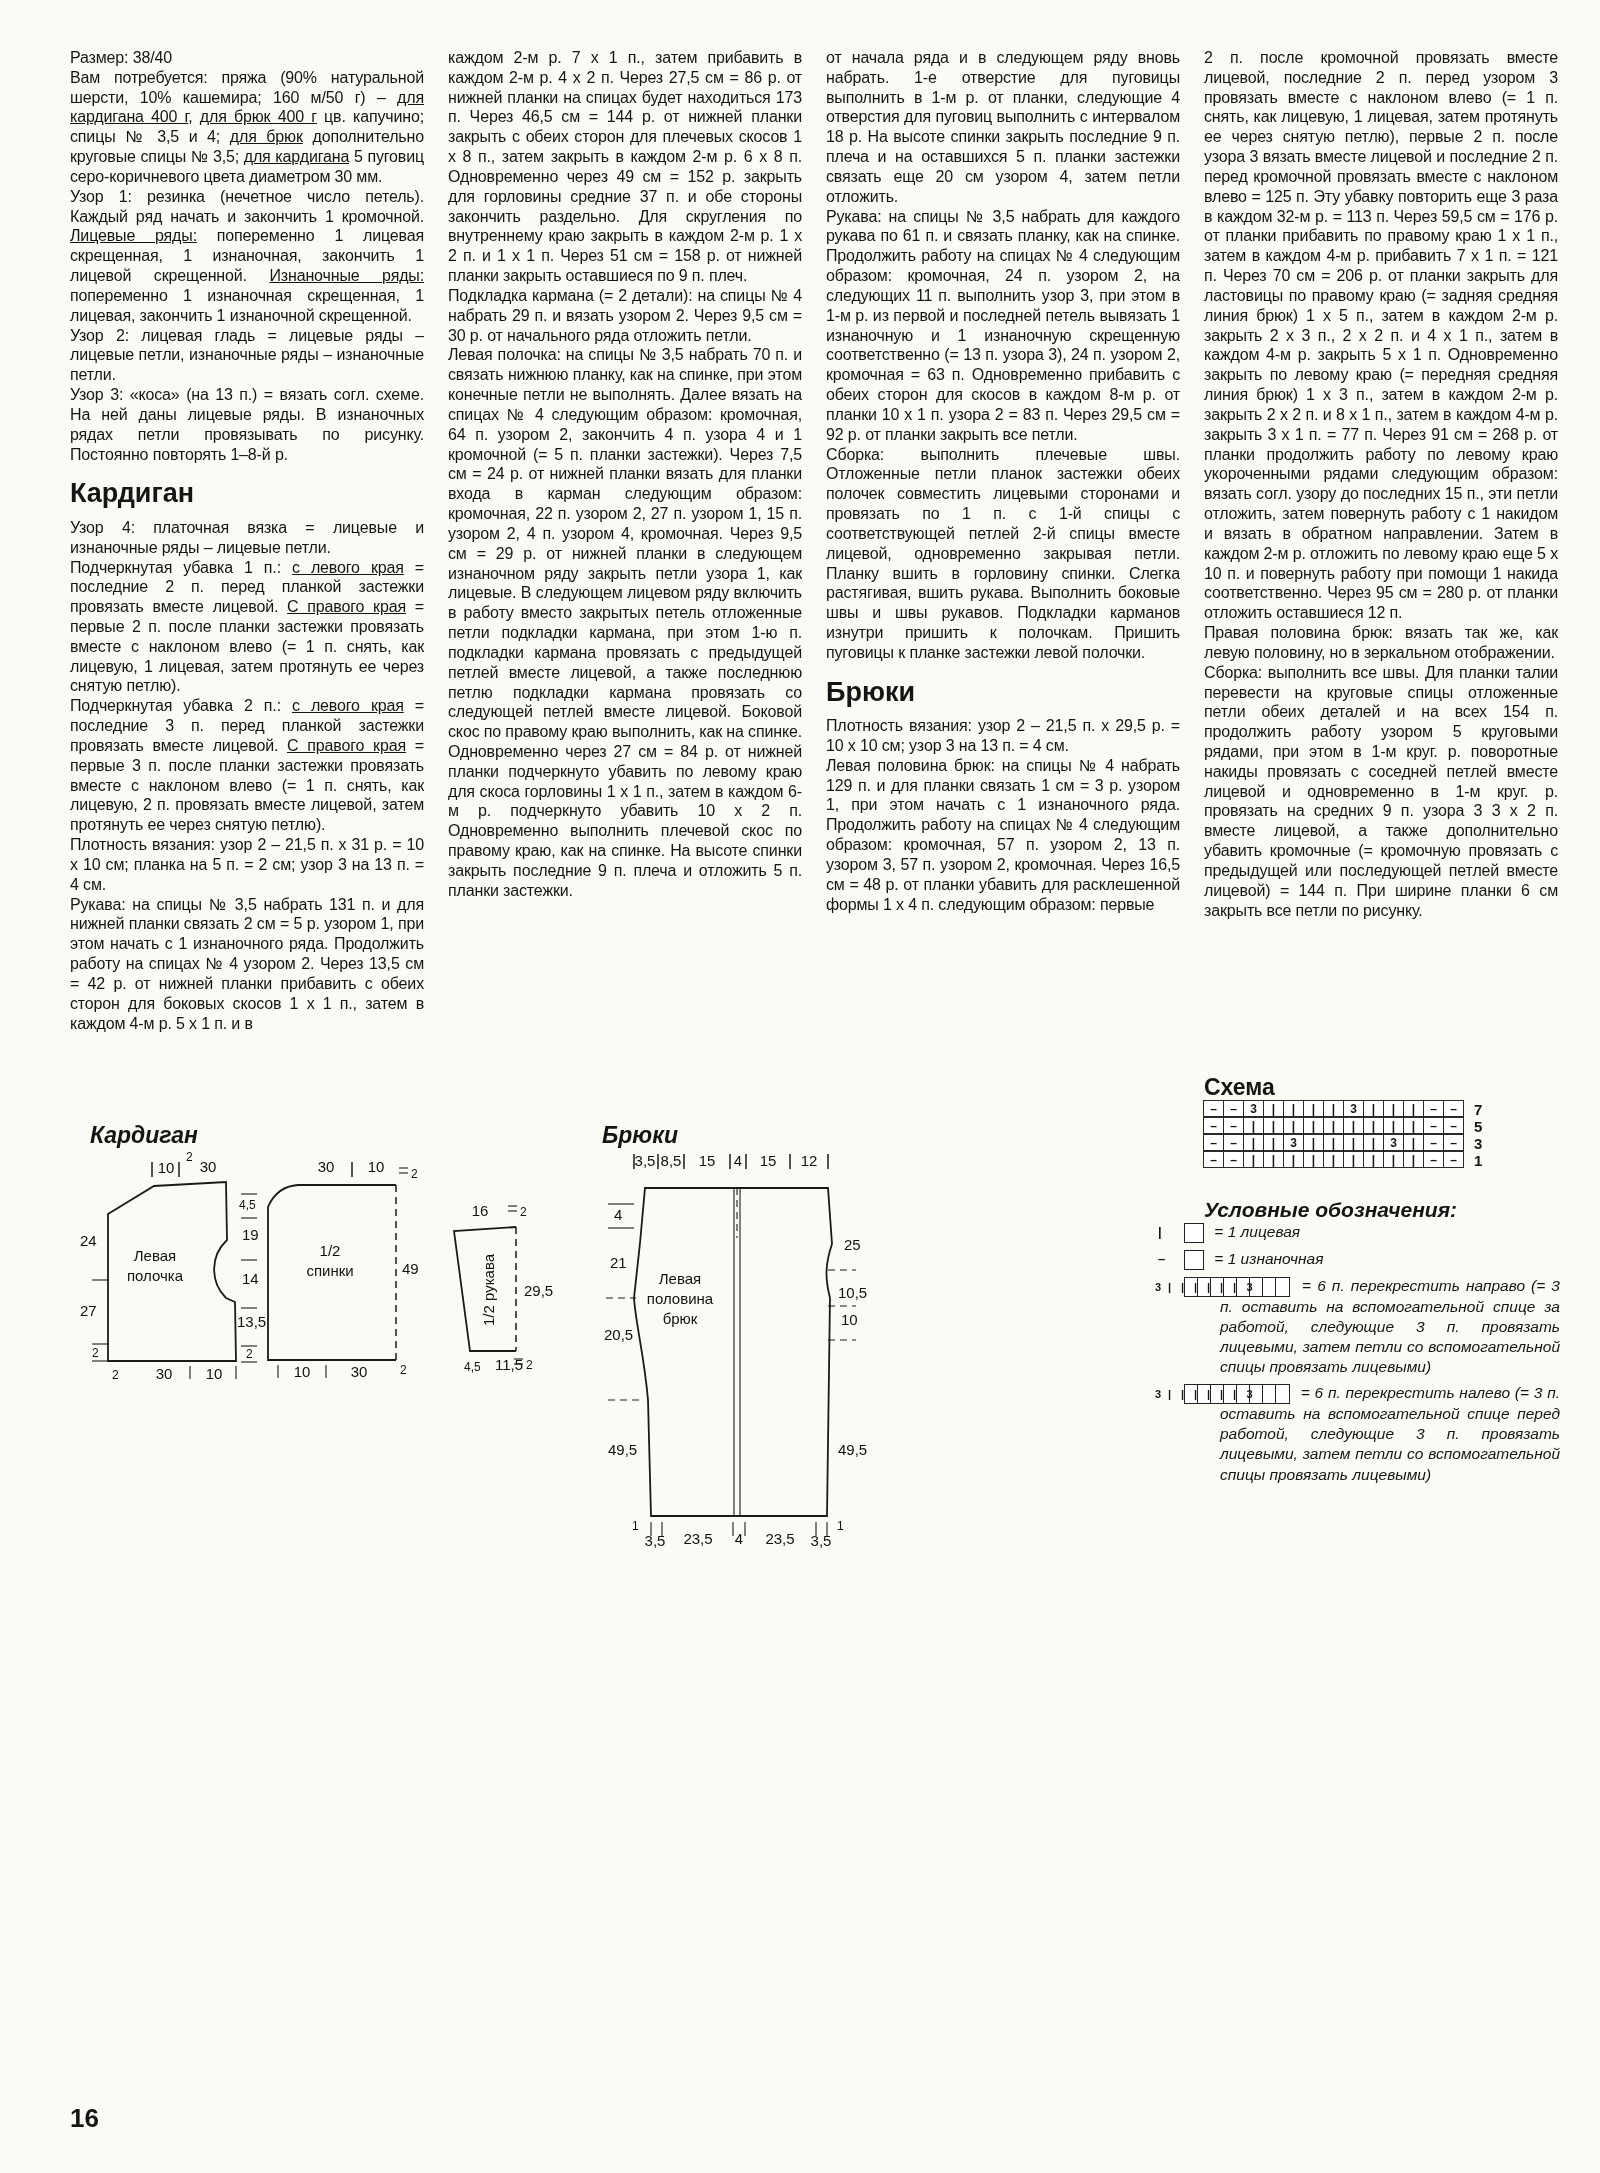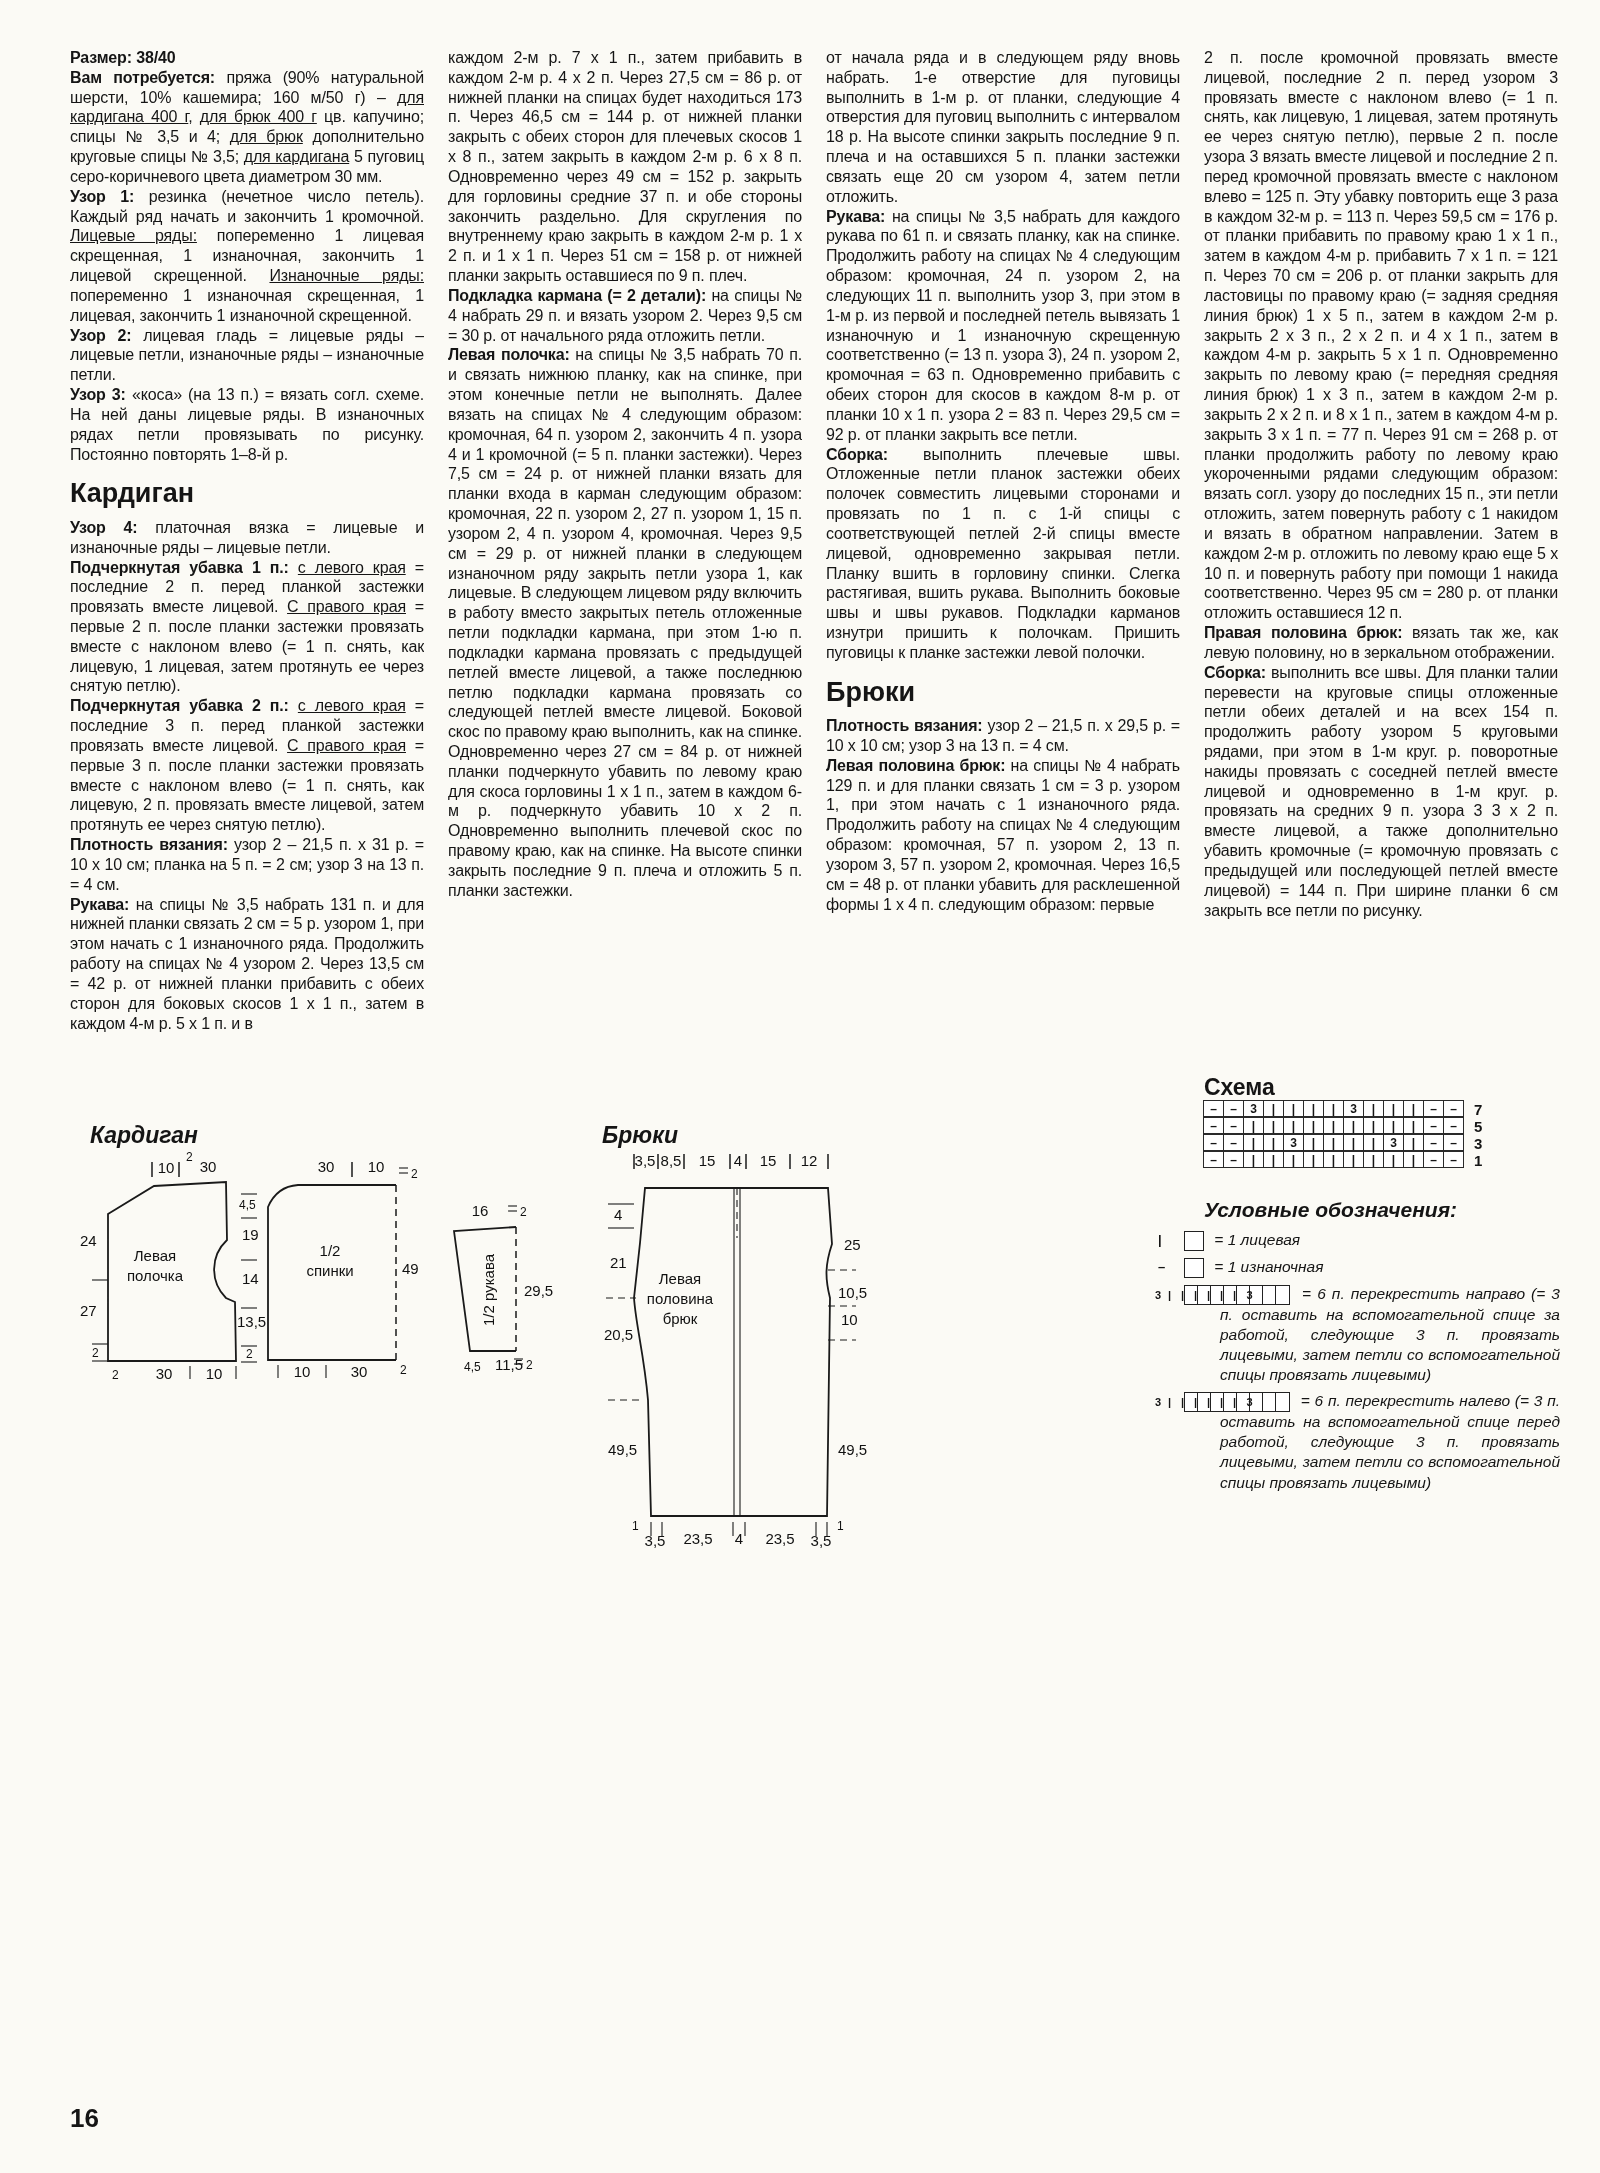--- a/index.html
+++ b/index.html
@@ -1,37 +1,37 @@
 <!DOCTYPE html>
 <html lang="ru"><head>
 <meta charset="utf-8">
 <style>
   *{margin:0;padding:0;box-sizing:border-box}
   html,body{width:1600px;height:2173px}
   body{position:relative;background:#fbfaf5;color:#151515;font-family:"Liberation Sans",sans-serif;overflow:hidden}
   .col{position:absolute;top:48px;width:354px;text-align:justify;font-size:16px;line-height:1.24;letter-spacing:-0.15px;overflow:hidden;hyphens:auto}
   .col p.para{margin:0}
-  .b{font-weight:700}
+  .b{font-weight:400}
   .u{text-decoration:underline}
   h2.sec-h{font-size:27px;font-weight:700;margin:13px 0 7px;letter-spacing:0}
   .diag-title{position:absolute;font-size:23px;font-weight:700;font-style:italic}
   .diag{position:absolute}
   .diag path{fill:none;stroke:#1a1a1a;stroke-width:1.8}
   .diag line{stroke:#1a1a1a;stroke-width:1.5}
   .diag .dash{stroke-dasharray:7 5}
   .diag .thin{stroke-width:1.1}
   .diag text{font-size:15px;fill:#111;font-family:"Liberation Sans",sans-serif}
   .diag text.sm{font-size:12px}
   .schema-wrap{position:absolute;left:1204px;top:1074px;width:360px}
   .schema-title{font-size:23px;font-weight:700;margin-bottom:0}
   .schema-row{display:flex}
   .schema-cell{width:21px;height:17px;border:1px solid #2a2a2a;margin-left:-1px;margin-top:-1px;display:flex;align-items:center;justify-content:center;font-size:12px;font-weight:600;background:#fff}
   .schema-num{margin-left:10px;font-size:15px;font-weight:700;line-height:17px}
   .legend{position:absolute;left:1204px;top:1198px;width:356px}
-  .legend-title{font-size:21px;font-weight:700;font-style:italic;margin-bottom:8px}
+  .legend-title{font-size:21px;font-weight:700;font-style:italic;}
   .leg-item{font-size:15.5px;font-style:italic;line-height:1.3;margin-bottom:6px;padding-left:16px;text-indent:-36px;text-align:justify}
   .sym{display:inline-flex;width:20px;height:20px;border:1.5px solid #222;align-items:center;justify-content:center;font-size:13px;font-style:normal;font-weight:700;vertical-align:middle;margin-right:6px;background:#fff}
   .sym-cable{display:inline-flex;height:20px;border:1.5px solid #222;vertical-align:middle;margin-right:6px;background:#fff;font-style:normal}
   .sym-cable span{width:13px;border-right:1px solid #222;display:flex;align-items:center;justify-content:center;font-size:11px;font-weight:700}
   .sym-cable span:last-child{border-right:none}
   .page-num{position:absolute;left:70px;top:2103px;font-size:26px;font-weight:700}
 </style>
 </head>
 <body>
 

